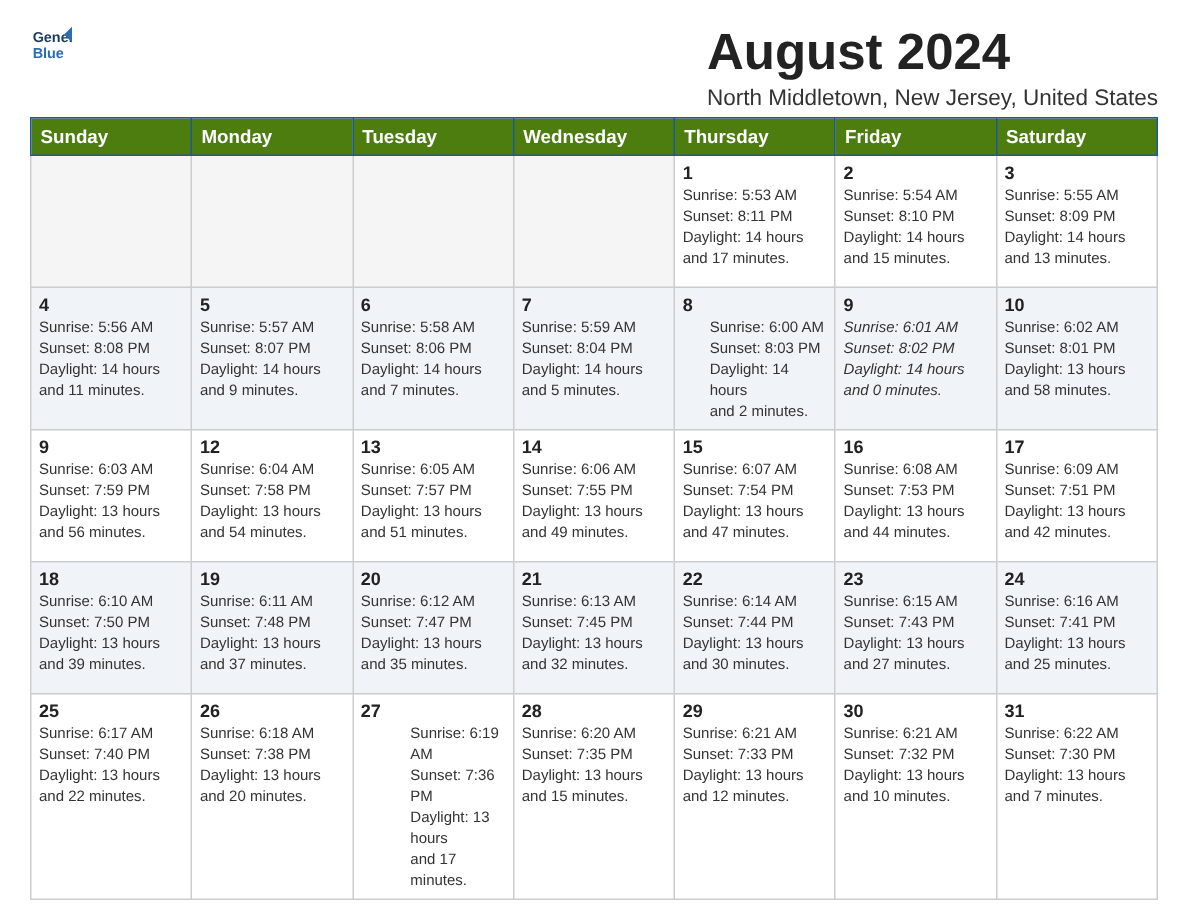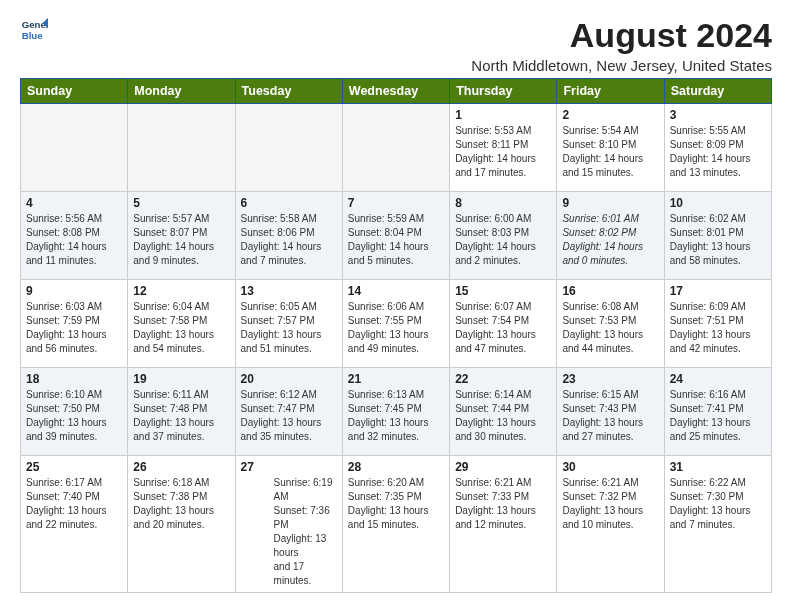--- a/index.html
+++ b/index.html
@@ -19,21 +19,20 @@
     .logo {
       display: flex;
       align-items: center;
       gap: 4px;
     }
     .logo-icon {
       width: 28px;
       height: 28px;
     }
     .title-block {
-      text-align: right;
     }
     .main-title {
       font-size: 34px;
       font-weight: bold;
       color: #222;
     }
     .subtitle {
       font-size: 15px;
       color: #333;
       margin-top: 2px;
@@ -159,21 +158,21 @@
         </td>
         <td>
           <div class="day-number">7</div>
           <div class="day-info" style="white-space: pre-line;">Sunrise: 5:59 AM
 Sunset: 8:04 PM
 Daylight: 14 hours
 and 5 minutes.</div>
         </td>
         <td>
           <div class="day-number">8</div>
-          <div class="day-info" style="white-space: pre-line;">Sunrise: 6:00 AM
+          <div class="day-info" style="white-space: pre-line; margin-left: 18px;">Sunrise: 6:00 AM
 Sunset: 8:03 PM
 Daylight: 14 hours
 and 2 minutes.</div>
         </td>
         <td>
           <div class="day-number">9</div>
           <div class="day-info" style="white-space: pre-line; font-style: italic;">Sunrise: 6:01 AM
 Sunset: 8:02 PM
 Daylight: 14 hours
 and 0 minutes.</div>

